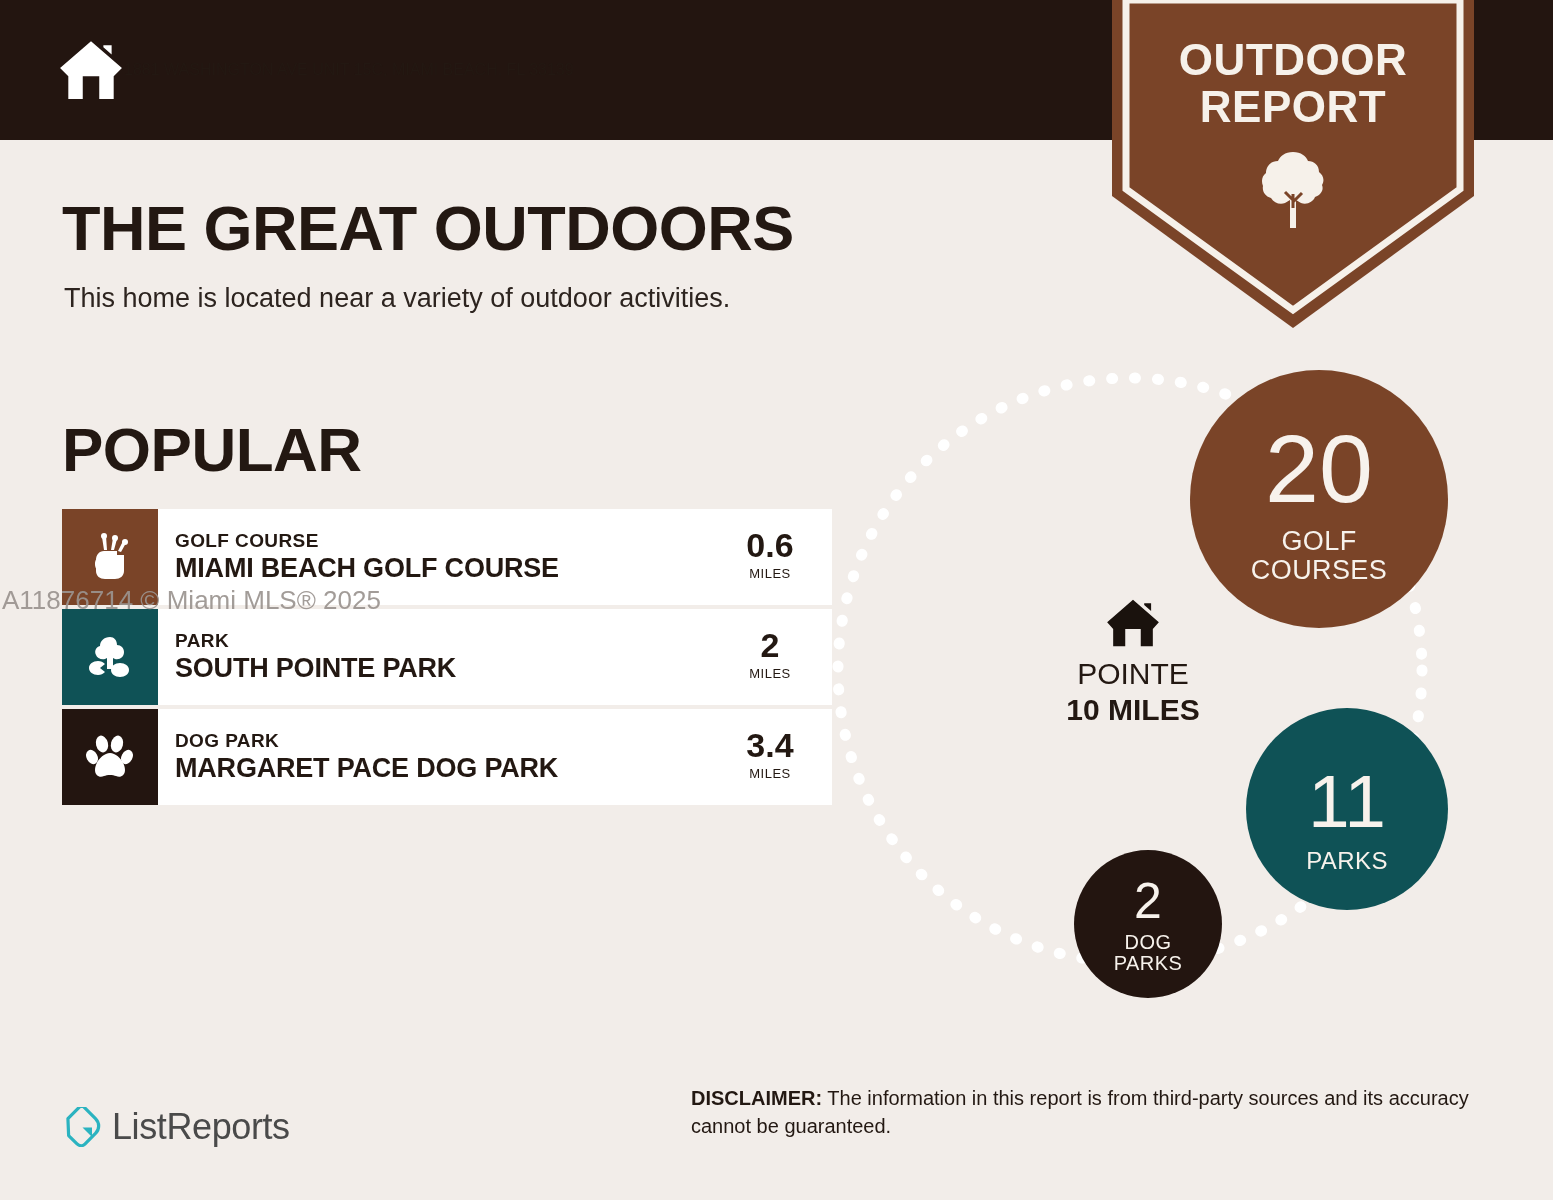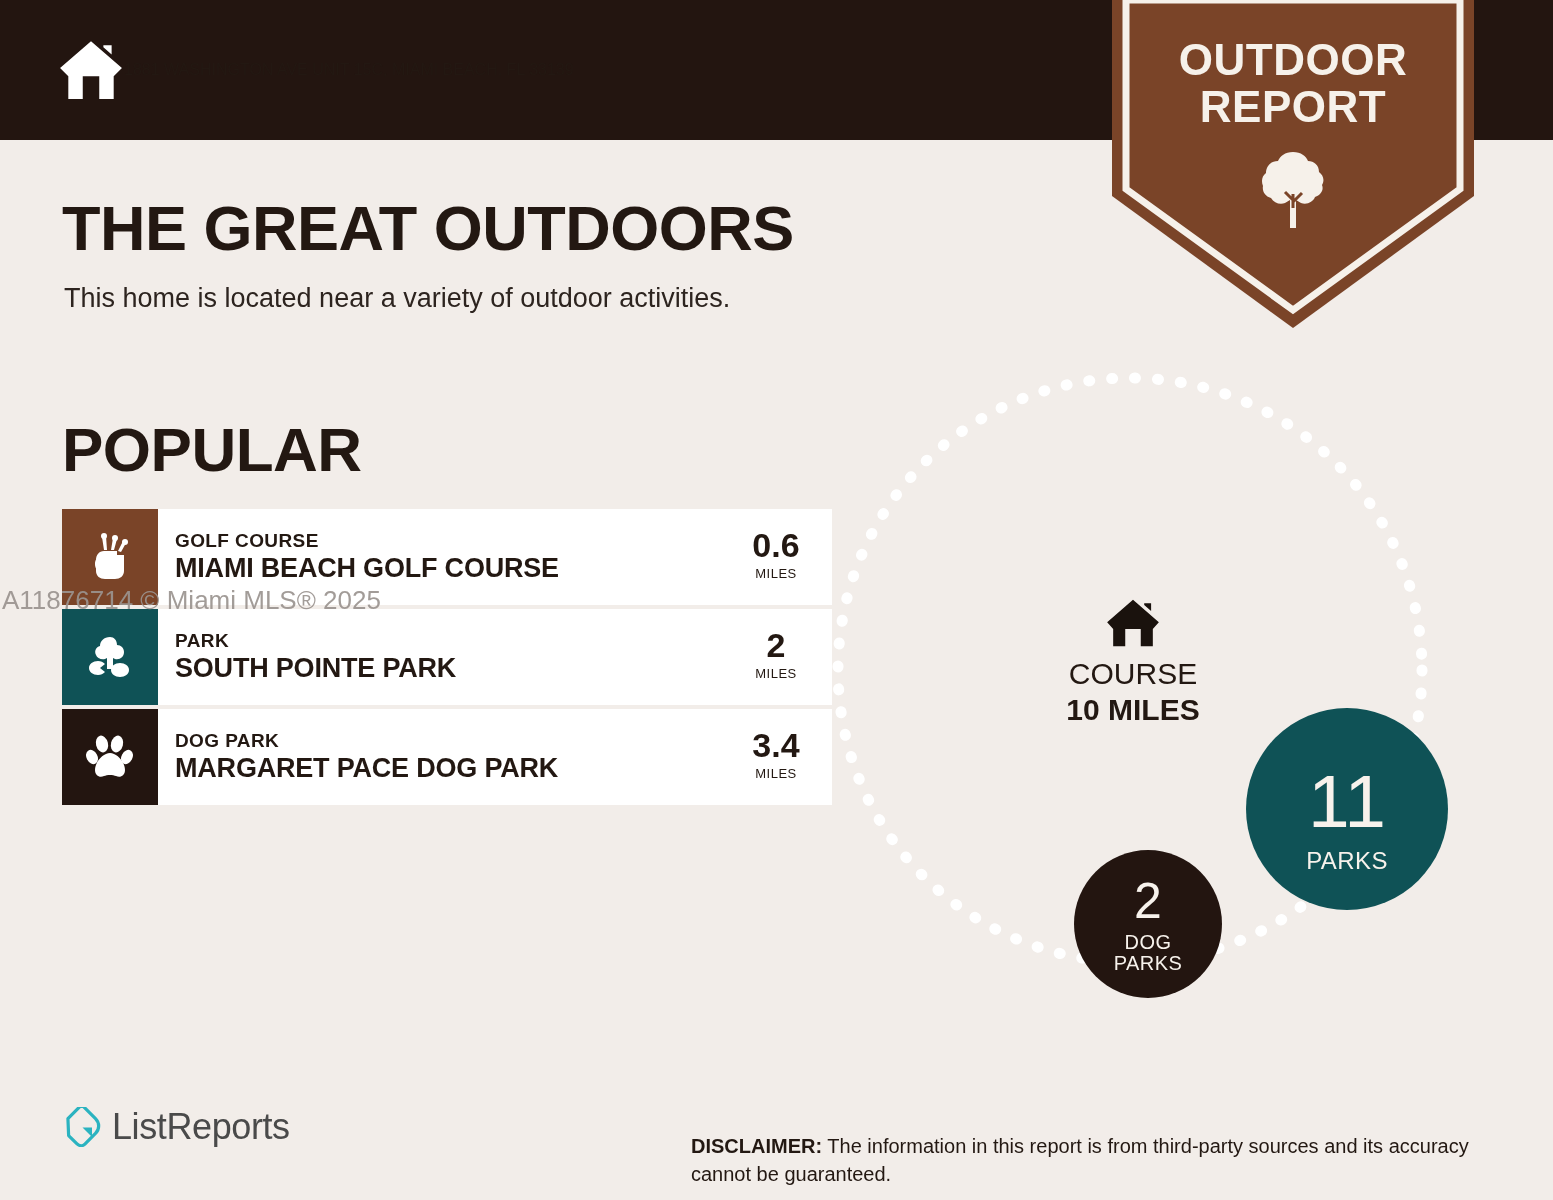--- a/index.html
+++ b/index.html
@@ -139,20 +139,21 @@
     color: #231812;
     line-height: 33px;
   }
   .poi-dist {
     width: 112px;
     flex: none;
     display: flex;
     flex-direction: column;
     align-items: center;
     justify-content: center;
+    padding-right: 6px;
   }
   .poi-dist-val {
     font-size: 34px;
     font-weight: bold;
     line-height: 34px;
     color: #231812;
   }
   .poi-dist-unit {
     font-size: 13px;
     font-weight: normal;
@@ -234,21 +235,21 @@
   #footer-logo svg { width: 40px; height: 40px; flex: none; }
   #footer-logo-text {
     margin-left: 10px;
     font-size: 36px;
     color: #4a4a4a;
     letter-spacing: -0.4px;
   }
   #disclaimer {
     position: absolute;
     left: 691px;
-    top: 1132px;
+    top: 1084px;
     width: 800px;
     font-size: 20px;
     line-height: 28px;
     color: #231812;
   }
   #disclaimer-label { font-weight: bold; }
 
   
   #watermark {
     position: absolute;
@@ -352,41 +353,48 @@
   </div>
 
 </div>
 
 <div id="diagram">
 
   <svg id="dotted-ring" viewBox="0 0 700 700">
     <circle cx="330" cy="330" r="292" fill="none" stroke="#ffffff" stroke-width="11" stroke-linecap="round" stroke-dasharray="1 22"></circle>
   </svg>
 
+  <div id="circle-golf" class="stat-circle" style="background:#7a4428">
+    <div class="stat-num">20</div>
+    <div class="stat-label">
+      <div>GOLF</div>
+      <div>COURSES</div>
+    </div>
+  </div>
 
   <div id="circle-parks" class="stat-circle" style="background:#0f5256">
     <div class="stat-num">11</div>
     <div class="stat-label">
       <div>PARKS</div>
     </div>
   </div>
 
   <div id="circle-dogparks" class="stat-circle" style="background:#231510">
     <div class="stat-num">2</div>
     <div class="stat-label">
       <div>DOG</div>
       <div>PARKS</div>
     </div>
   </div>
 
   <div id="center-label">
     <svg id="center-home-icon" viewBox="0 0 64 58">
       <path fill="#1a120d" d="M32 2 L62 28 L55 36 L55 34 L55 56 L41 56 L41 36 L23 36 L23 56 L9 56 L9 34 L9 36 L2 28 Z M45 6 L53 6 L53 15 L45 8 Z"></path>
     </svg>
-    <div id="center-line1">COURSE</div>
+    <div id="center-line1">POINTE</div>
     <div id="center-line2">10 MILES</div>
   </div>
 
 </div>
 
 <div id="footer-logo">
   <svg viewBox="0 0 40 40">
     <path fill="none" stroke="#2bb3c0" stroke-width="3.2" stroke-linejoin="round" d="M15 4.5 L34.5 4.5 L34.5 24 C34.5 30 30 34.5 24 34.5 L9 34.5 C5.5 34.5 3.5 32 3.5 28.5 L3.5 17 Z" transform="rotate(-45 19 19)"></path>
     <path fill="#2bb3c0" d="M20.5 20.5 L30 20.5 L30 30 Z"></path>
   </svg>

